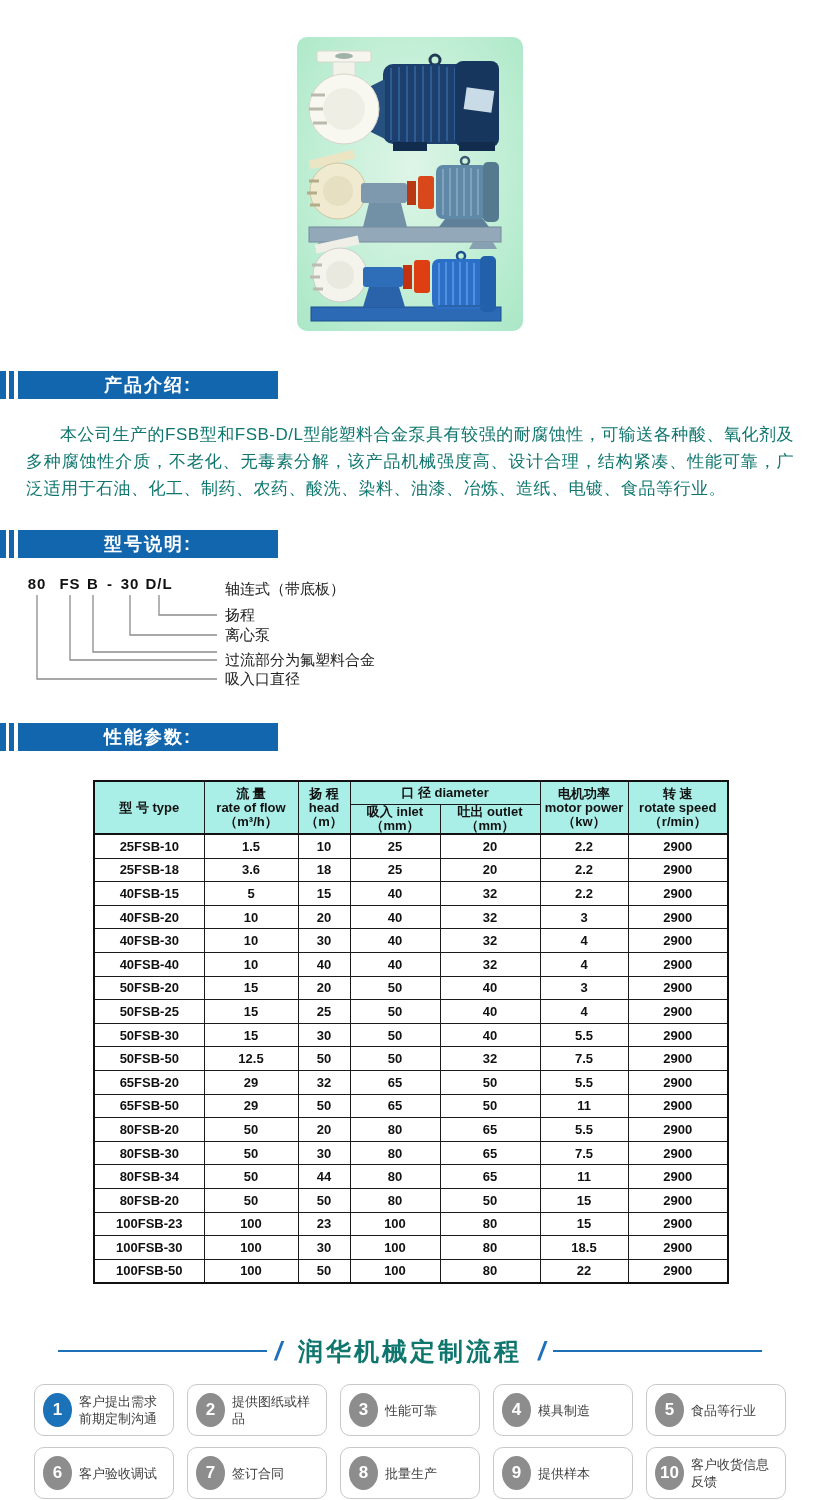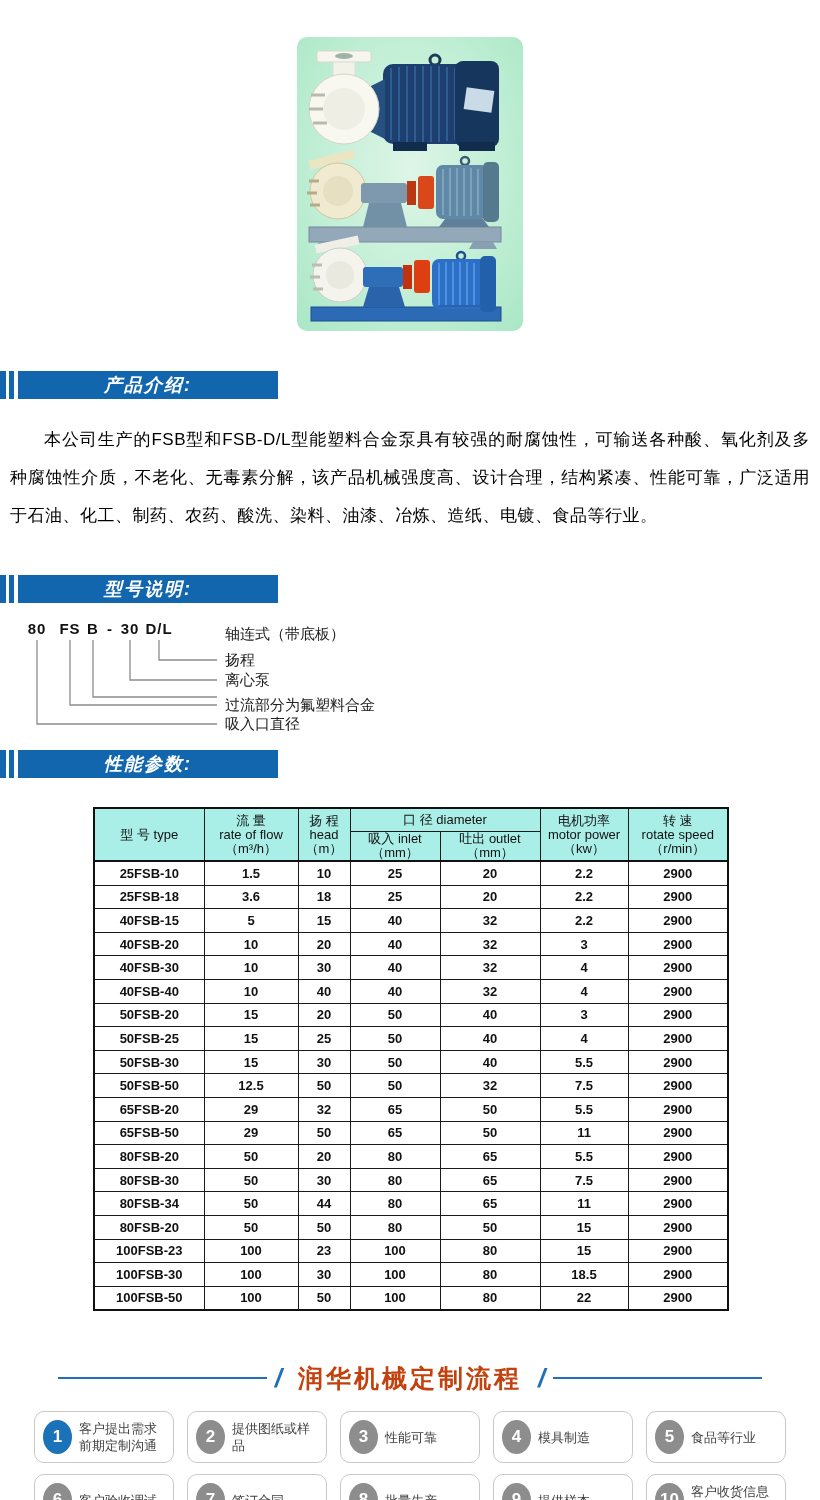--- a/index.html
+++ b/index.html
@@ -4,51 +4,51 @@
 <style>
   html,body{margin:0;padding:0;background:#fff;}
   body{font-family:"Liberation Sans","DejaVu Sans",sans-serif;}
   .page{position:relative;width:820px;height:1500px;margin:0 auto;background:#fff;overflow:hidden;}
 
   
   .hero{width:226px;height:294px;margin:37px auto 0;border-radius:10px;overflow:hidden;
         background:radial-gradient(ellipse at 50% 45%, #def5e7 0%, #c2efd6 55%, #aae7c6 100%);}
 
   
-  .sec-header{position:relative;height:28px;margin-top:40px;font-style:italic;}
-  .sec-header.m2{margin-top:40px;}
-  .sec-header.m3{margin-top:6px;}
+  .sec-header{position:relative;height:28px;margin-top:40px;}
+  .sec-header.m2{margin-top:28px;}
+  .sec-header.m3{margin-top:24px;}
   .bar-a{position:absolute;left:0;top:0;width:6px;height:28px;background:#1166ae;}
   .bar-b{position:absolute;left:9px;top:0;width:5px;height:28px;background:#1166ae;}
   .sec-title{margin-left:18px;width:260px;height:28px;background:#1166ae;color:#fff;
              font-size:18px;font-weight:bold;text-align:center;line-height:28px;letter-spacing:2px;}
 
   
-  .intro{margin:22px 10px 0;font-size:17px;line-height:38px;color:#000000;
+  .intro{margin:22px 26px 0;font-size:17px;line-height:27px;color:#0f766e;
          text-indent:2em;text-align:justify;letter-spacing:0.5px;}
 
   
   .diagram{margin:11px 0 0 25px;height:130px;}
   .code-t{font-size:15px;font-weight:bold;fill:#111;letter-spacing:1px;}
   .lbl-t{font-size:15px;fill:#222;}
   .conn{stroke:#8c8c8c;stroke-width:1.3;fill:none;}
 
   
   table.params{border-collapse:collapse;table-layout:fixed;margin:29px 0 0 93px;width:634px;
                border:2px solid #111;}
   table.params th,table.params td{border:1px solid #1a1a1a;text-align:center;vertical-align:middle;padding:0;}
   table.params thead{border-bottom:2px solid #111;}
-  table.params th{background:#a9eee7;font-size:13px;font-weight:normal;color:#111;line-height:14px;height:22px;}
+  table.params th{background:#a9eee7;font-size:13px;font-weight:bold;color:#111;line-height:14px;height:22px;}
   table.params td{font-size:13px;font-weight:bold;color:#111;height:22.6px;}
 
   
   .process-title-row{display:flex;align-items:center;margin:50px 58px 0;gap:8px;height:34px;}
   .h-line{flex:1;height:2px;background:#1e70b8;}
   .slash{color:#1e70b8;font-size:26px;font-weight:bold;font-style:italic;}
-  .p-title{color:#c2410c;font-size:25px;font-weight:bold;letter-spacing:3px;margin:0 8px;white-space:nowrap;}
+  .p-title{color:#0f766e;font-size:25px;font-weight:bold;letter-spacing:3px;margin:0 8px;white-space:nowrap;}
 
   .steps{margin:16px 34px 0;display:grid;grid-template-columns:repeat(5,1fr);
          column-gap:13px;row-gap:11px;grid-auto-rows:52px;}
   .step-box{border:1px solid #c9c9c9;border-radius:10px;background:#fff;
             display:flex;align-items:center;gap:7px;padding:0 4px 0 8px;}
   .step-num{width:29px;height:34px;border-radius:50%;background:#8d8d8d;color:#fff;
             display:flex;align-items:center;justify-content:center;
             font-size:17px;font-weight:bold;flex:0 0 29px;}
   .step-num.accent{background:#1b72b8;}
   .step-label{font-size:13px;line-height:17px;color:#3f3f3f;}

